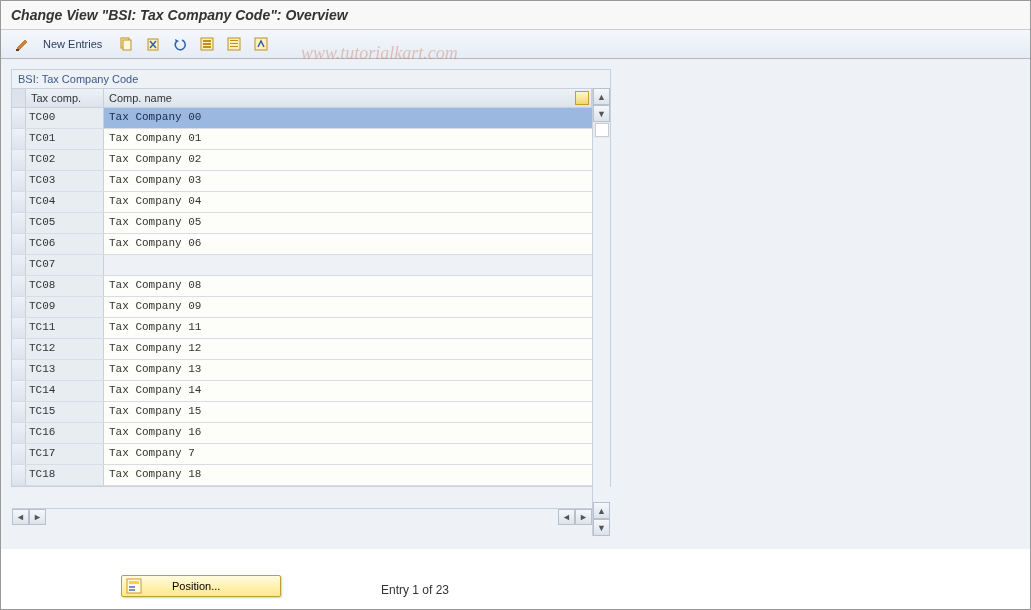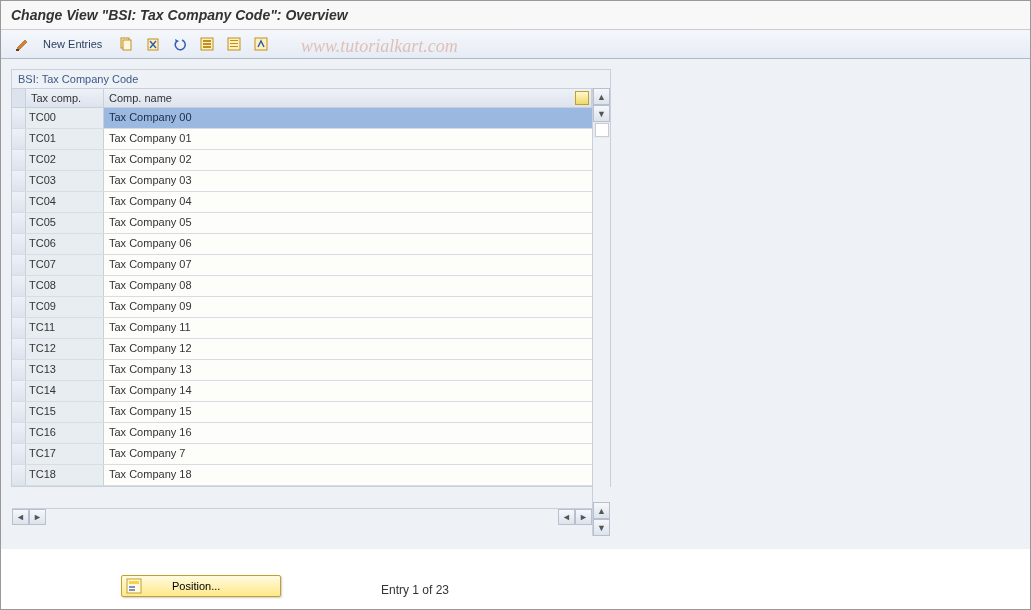--- a/index.html
+++ b/index.html
@@ -44,21 +44,21 @@
     }
     .new-entries {
       font-size: 11px;
       color: #2a3f5f;
       padding: 0 8px 0 4px;
       cursor: pointer;
     }
     .watermark {
       position: absolute;
       left: 300px;
-      top: 6px;
+      top: 13px;
       font-size: 18px;
       color: rgba(200, 100, 60, 0.35);
       font-style: italic;
       font-family: Georgia, serif;
       pointer-events: none;
     }
     .content-wrap {
       padding: 10px;
       background: #eef1f5;
       height: 490px;
@@ -105,20 +105,21 @@
       top: 2px;
       width: 14px;
       height: 14px;
       background: linear-gradient(#fff8d0, #f0d868);
       border: 1px solid #c0a030;
       cursor: pointer;
     }
     .table-body {
       overflow: hidden;
       height: 400px;
+      font-family: Liberation Mono, monospace;
     }
     .row {
       display: flex;
       height: 21px;
       border-bottom: 1px solid #d8dde4;
     }
     .cell-sel {
       width: 14px;
       background: linear-gradient(#eef1f7, #dde3ed);
       border-right: 1px solid #c8d0dc;
@@ -314,21 +315,20 @@
               <div class="cell-name">Tax Company 05</div>
             </div>
             <div class="row">
               <div class="cell-sel"></div>
               <div class="cell-code">TC06</div>
               <div class="cell-name">Tax Company 06</div>
             </div>
             <div class="row">
               <div class="cell-sel"></div>
               <div class="cell-code">TC07</div>
-              <div class="cell-name">Tax Company 07</div>
             </div>
             <div class="row">
               <div class="cell-sel"></div>
               <div class="cell-code">TC08</div>
               <div class="cell-name">Tax Company 08</div>
             </div>
             <div class="row">
               <div class="cell-sel"></div>
               <div class="cell-code">TC09</div>
               <div class="cell-name">Tax Company 09</div>

